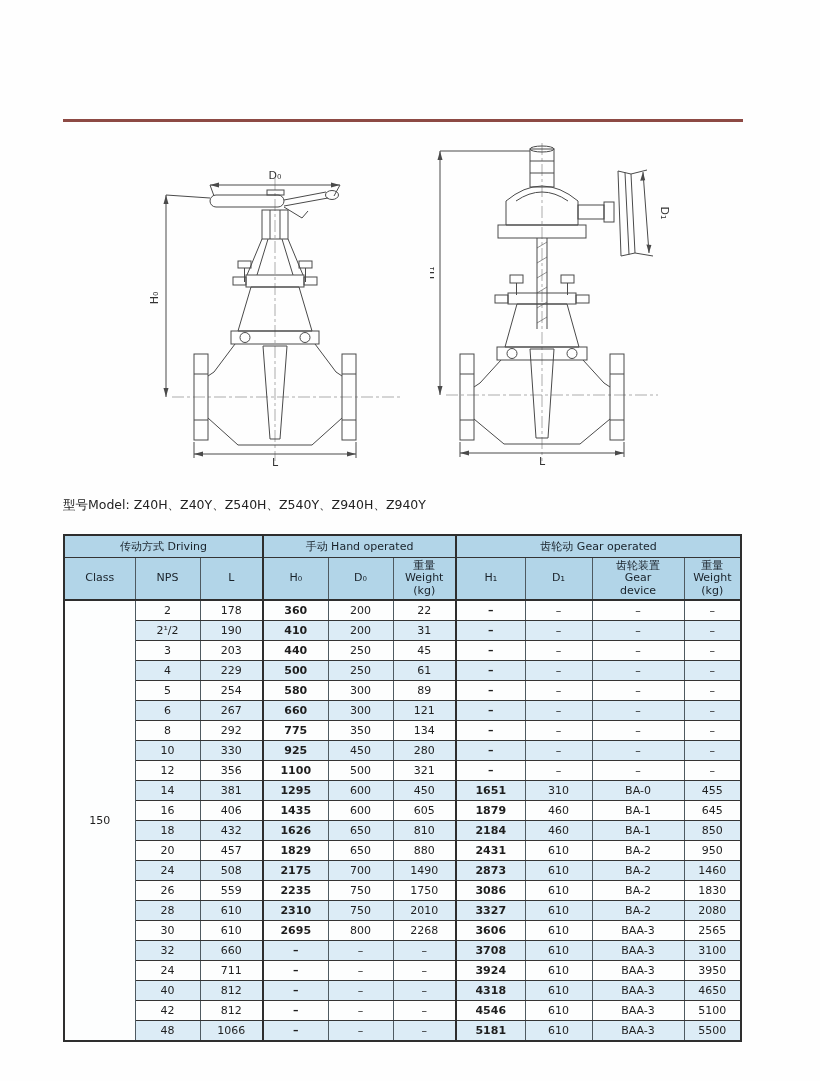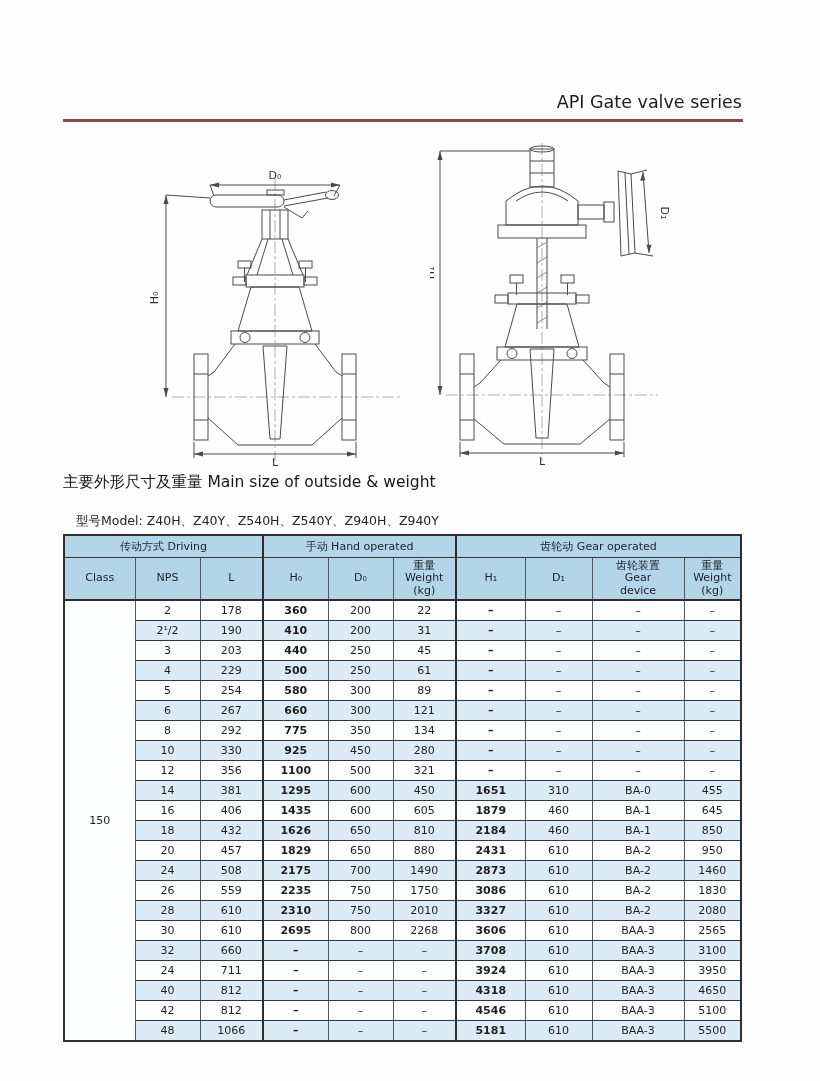--- a/index.html
+++ b/index.html
@@ -22,23 +22,22 @@
   }
   .drawing { position:absolute; }
   .drawing.left-valve { left:150px; top:148px; }
   .drawing.right-valve { left:430px; top:133px; }
   .dim-label { font-size:11px; fill:#333333; }
   .section-heading {
     position:absolute; top:472px; left:63px; font-size:15.5px; color:#161616;
     white-space:nowrap;
   }
   .model-line {
-    position:absolute; top:497px; left:76px; font-size:12.5px; color:#222222;
+    position:absolute; top:497px; left:63px; font-size:12.5px; color:#222222;
     white-space:nowrap;
-    margin-top:16px;
   }
   table.dim-table {
     position:absolute; top:534px; left:63px; width:677px;
     border-collapse:collapse; table-layout:fixed;
     font-size:11px; text-align:center; color:#1e1e1e;
     border:2px solid #2e2e2e;
   }
   table.dim-table th, table.dim-table td {
     border:1px solid #4e5a61;
     border-top:1px solid #343434;
@@ -55,21 +54,20 @@
   tr.alt td { background:#dcecf6; }
   td.class-cell { background:#fdfefe !important; }
   .grp-l { border-left:2px solid #2e2e2e !important;font-weight:bold; }
   tr.sub-row th { border-bottom:2px solid #2e2e2e;margin-left:47px; }
 </style>
 </head>
 <body>
 
 <div class="page">
 
-  <div class="title-en">API Gate valve series</div>
   <div class="head-rule"></div>
 
   <svg class="drawing left-valve" width="270" height="320" viewBox="0 0 270 320">
     <g stroke="#8a8a8a" stroke-width="0.7" fill="none" stroke-dasharray="12 3 3 3">
       <line x1="125" y1="30" x2="125" y2="313"></line>
       <line x1="22" y1="249" x2="250" y2="249"></line>
     </g>
     <g stroke="#4a4a4a" stroke-width="1" fill="none">
 
       <line x1="60" y1="37" x2="190" y2="37"></line>
@@ -208,21 +206,20 @@
       <polygon points="10,18 7.5,27 12.5,27"></polygon>
       <polygon points="10,262 7.5,253 12.5,253"></polygon>
       <polygon points="30,320 39,317.5 39,322.5"></polygon>
       <polygon points="194,320 185,317.5 185,322.5"></polygon>
     </g>
     <text class="dim-label" text-anchor="middle" transform="translate(231,80) rotate(90)">D₁</text>
     <text class="dim-label" text-anchor="middle" transform="translate(4,140) rotate(-90)">H₁</text>
     <text class="dim-label" x="112" y="332" text-anchor="middle">L</text>
   </svg>
 
-  <div class="section-heading">主要外形尺寸及重量 Main size of outside &amp; weight</div>
   <div class="model-line">型号Model: Z40H、Z40Y、Z540H、Z540Y、Z940H、Z940Y</div>
 
   <table class="dim-table">
     <colgroup>
       <col style="width:71px">
         <col style="width:65px">
         <col style="width:63px">
       <col style="width:65px">
         <col style="width:65px">
         <col style="width:63px">

